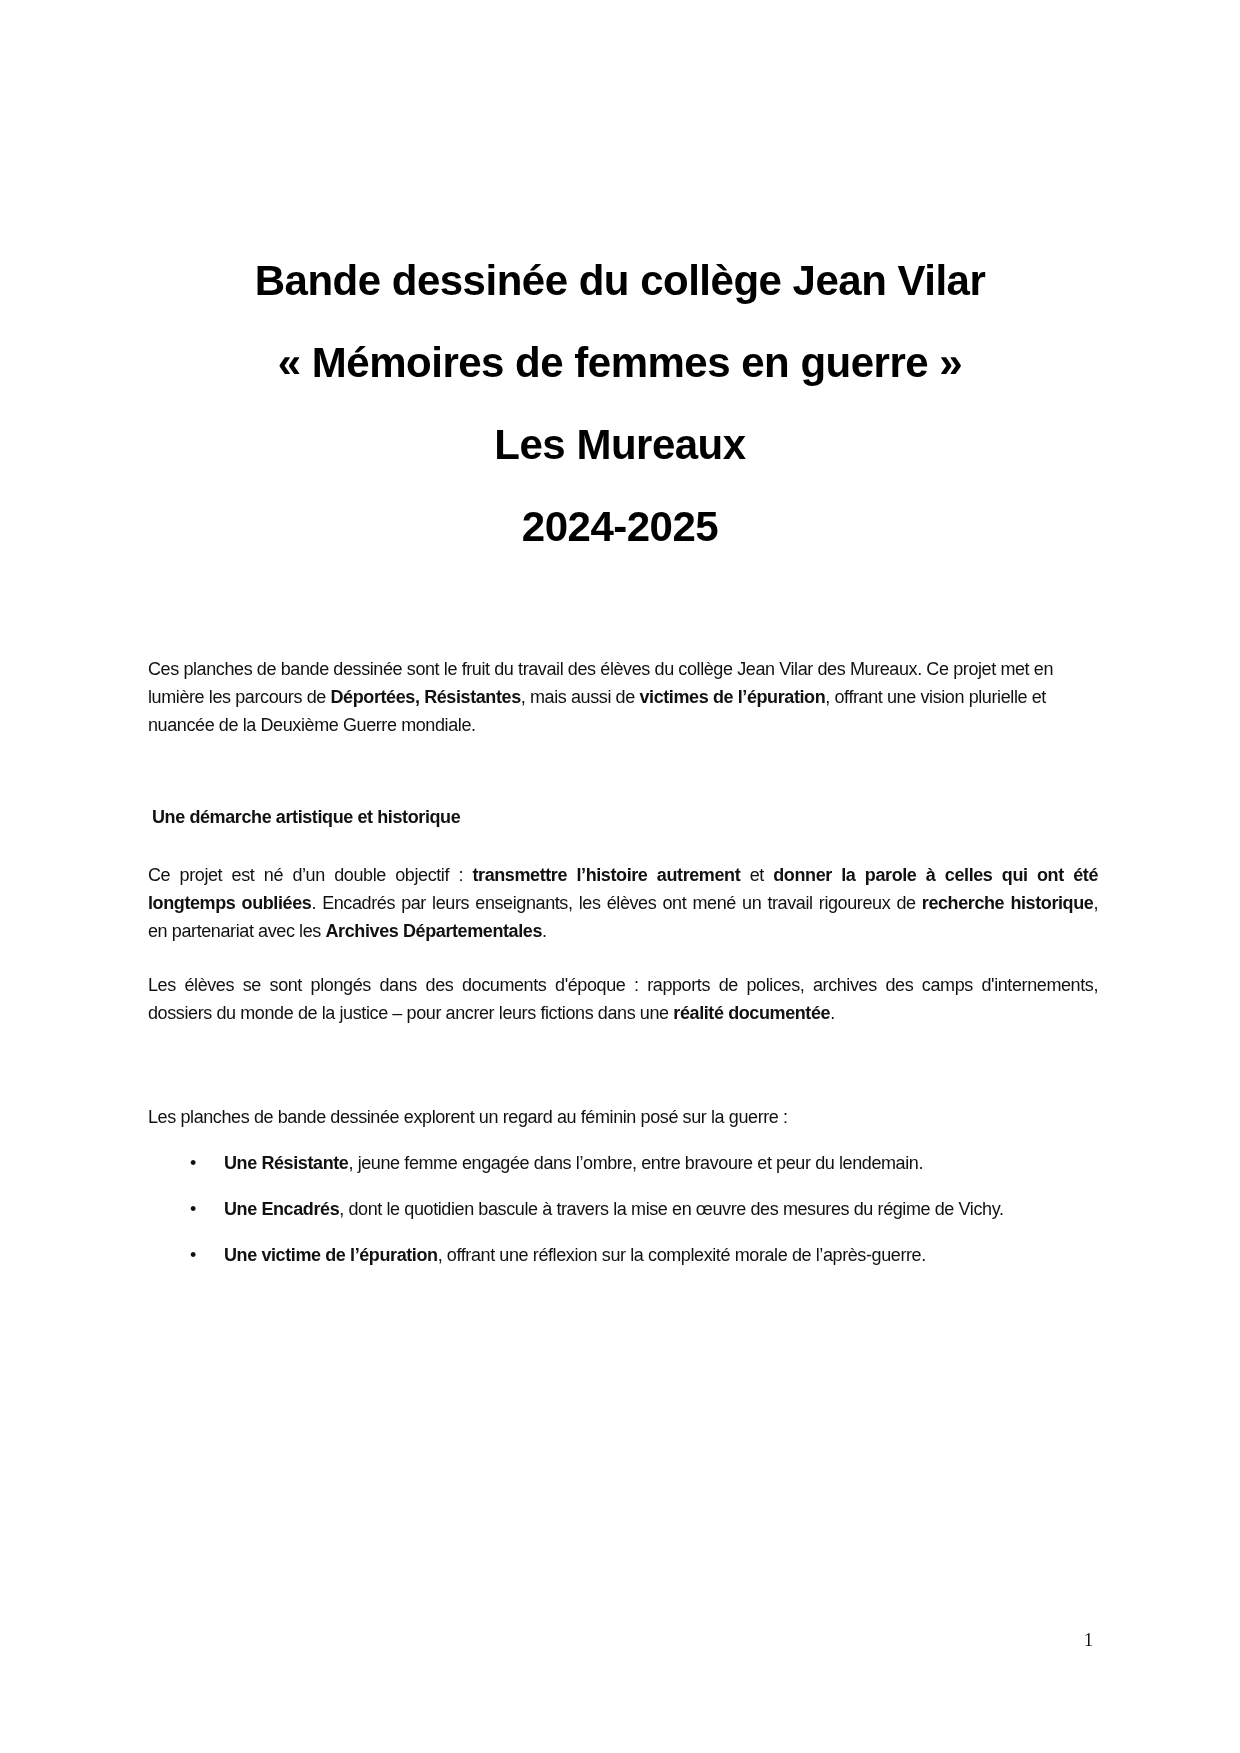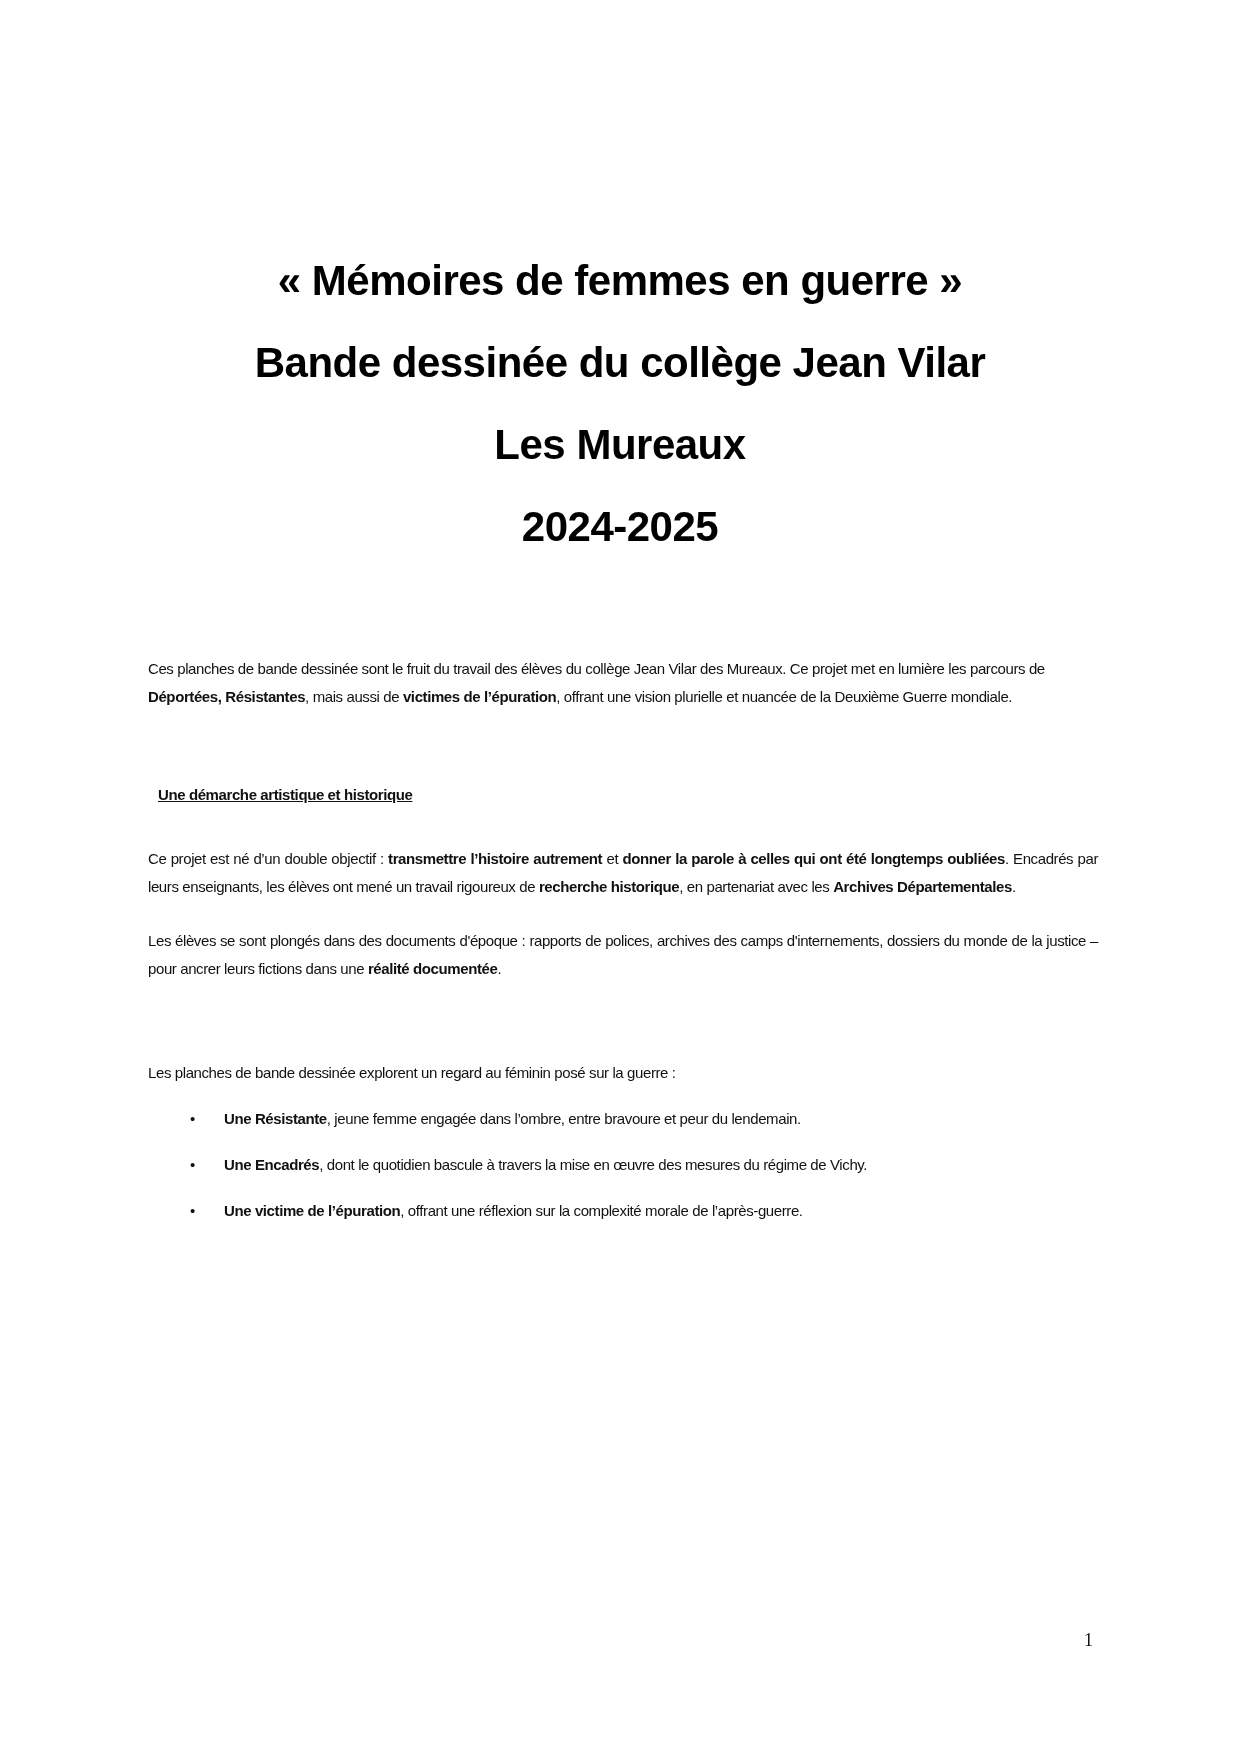--- a/index.html
+++ b/index.html
@@ -28,30 +28,29 @@
       font-size: 42px;
       line-height: 82px;
       letter-spacing: -0.5px;
       color: #000;
     }
     .content {
       position: absolute;
       left: 148px;
       top: 655px;
       width: 950px;
-      font-size: 15px;
+      font-size: 18px;
       line-height: 28px;
       letter-spacing: -0.4px;
     }
     .para { margin: 0; }
     .justify { text-align: justify; margin-top: 8px; }
     .heading {
       font-weight: bold;
-      margin: 10px;
-      text-decoration: underline;
+      margin: 4px;
     }
     b { font-weight: bold; }
     .mt-intro-gap { height: 60px; }
     .mt-small { height: 18px; }
     .mt-big { height: 58px; }
     ul.list {
       list-style: none;
       margin: 0;
       padding: 0;
     }
@@ -71,22 +70,22 @@
       left: 1084px;
       top: 1630px;
       font-size: 18px;
       font-family: "Liberation Serif", serif;
     }
   </style>
 </head>
 <body>
 
 <div class="title-block">
+  <div class="title-line">Bande dessinée du collège Jean Vilar</div>
   <div class="title-line">« Mémoires de femmes en guerre »</div>
-  <div class="title-line">Bande dessinée du collège Jean Vilar</div>
   <div class="title-line">Les Mureaux</div>
   <div class="title-line">2024-2025</div>
 </div>
 
 <div class="content">
   <p class="para"><span>Ces planches de bande dessinée sont le fruit du travail des élèves du collège Jean Vilar des Mureaux. Ce projet met en lumière les parcours de </span><b>Déportées, Résistantes</b><span>, mais aussi de </span><b>victimes de l’épuration</b><span>, offrant une vision plurielle et nuancée de la Deuxième Guerre mondiale.</span></p>
 
   <div class="mt-intro-gap"></div>
 
   <p class="heading">Une démarche artistique et historique</p>

